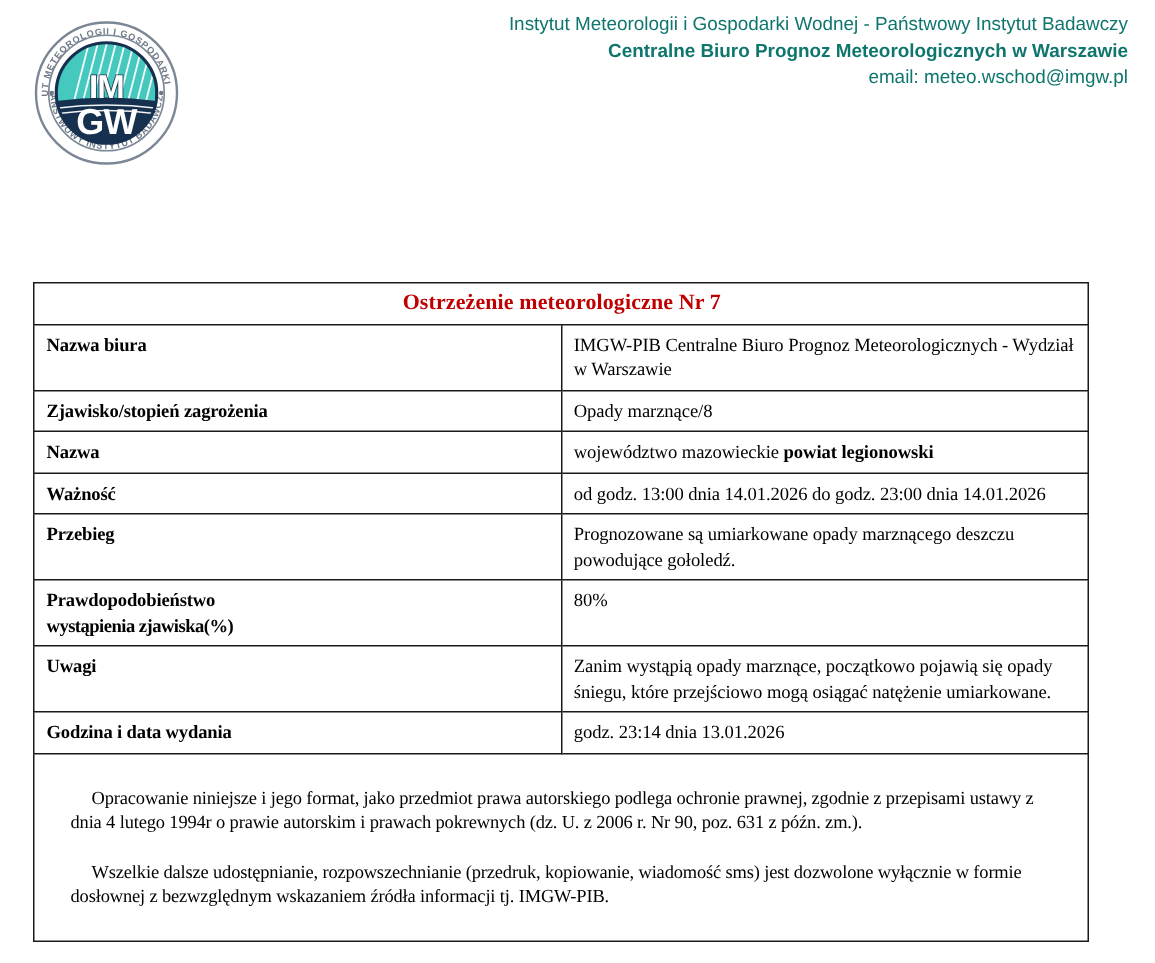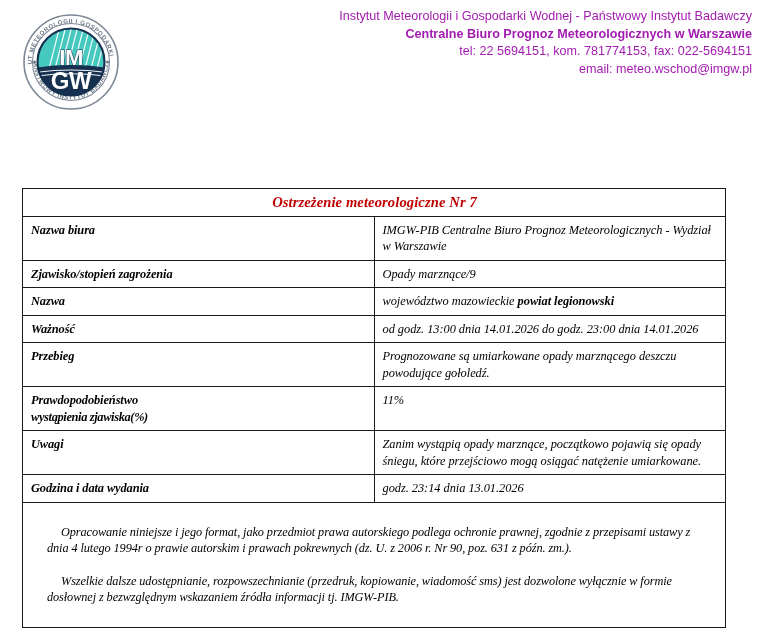--- a/index.html
+++ b/index.html
@@ -30,39 +30,38 @@
     width: 104px;
     height: 104px;
   }
   #header-text {
     position: absolute;
     right: 18px;
     top: 8px;
     width: 560px;
     text-align: right;
     font-family: "Liberation Sans", "DejaVu Sans", sans-serif;
-    color: #a21caf;
+    color: #0f766e;
     font-size: 12.6px;
     line-height: 17.6px;
   }
   #header-text .l1 { font-weight: normal; }
   #header-text .l2 { font-weight: bold; }
   #header-text .ln { font-weight: normal; }
 
   
   #doc-table {
     position: absolute;
     left: 22px;
     top: 188px;
     width: 704px;
     border-collapse: collapse;
     table-layout: fixed;
     font-size: 12.4px;
     color: #000000;
-    font-style: italic;
   }
   #doc-table td {
     border: 1.3px solid #1a1a1a;
     padding: 5px 7px 5px 8px;
     vertical-align: top;
     line-height: 16.5px;
   }
   td.lbl {
     width: 193px;
     font-weight: bold;
@@ -149,59 +148,58 @@
       <circle cx="52" cy="52" r="33.5" fill="none" stroke="#16304f" stroke-width="2.1"></circle>
 
       <text x="52" y="55" text-anchor="middle" font-family="Liberation Sans, sans-serif" font-size="22" font-weight="bold" fill="#ffffff" stroke="#16304f" stroke-width="1.1" paint-order="stroke" letter-spacing="-0.5">IM</text>
       <text x="52" y="79" text-anchor="middle" font-family="Liberation Sans, sans-serif" font-size="24" font-weight="bold" fill="#ffffff" letter-spacing="-0.5">GW</text>
     </svg>
   </div>
 
   <div id="header-text">
     <div class="l1">Instytut Meteorologii i Gospodarki Wodnej - Państwowy Instytut Badawczy</div>
     <div class="l2">Centralne Biuro Prognoz Meteorologicznych w Warszawie</div>
-    <div class="ln">tel: 22 5694151, kom. 781774153, fax: 022-5694151</div>
     <div class="ln">email: meteo.wschod@imgw.pl</div>
   </div>
 </div>
 
 <table id="doc-table">
   <tbody>
     <tr>
       <td class="title-cell" colspan="2">Ostrzeżenie meteorologiczne Nr 7</td>
     </tr>
 
     <tr>
       <td class="lbl">Nazwa biura</td>
       <td class="val">IMGW-PIB Centralne Biuro Prognoz Meteorologicznych - Wydział w Warszawie</td>
     </tr>
 
     <tr>
       <td class="lbl">Zjawisko/stopień zagrożenia</td>
-      <td class="val">Opady marznące/9</td>
+      <td class="val">Opady marznące/8</td>
     </tr>
 
     <tr>
       <td class="lbl">Nazwa</td>
       <td class="val"><span>województwo mazowieckie </span><span class="b">powiat legionowski</span></td>
     </tr>
 
     <tr>
       <td class="lbl">Ważność</td>
       <td class="val">od godz. 13:00 dnia 14.01.2026 do godz. 23:00 dnia 14.01.2026</td>
     </tr>
 
     <tr>
       <td class="lbl">Przebieg</td>
       <td class="val tight">Prognozowane są umiarkowane opady marznącego deszczu powodujące gołoledź.</td>
     </tr>
 
     <tr>
       <td class="lbl"><span>Prawdopodobieństwo</span><br><span class="tight">wystąpienia zjawiska(%)</span></td>
-      <td class="val">11%</td>
+      <td class="val">80%</td>
     </tr>
 
     <tr>
       <td class="lbl">Uwagi</td>
       <td class="val tight">Zanim wystąpią opady marznące, początkowo pojawią się opady śniegu,  które przejściowo  mogą osiągać natężenie umiarkowane.</td>
     </tr>
 
     <tr>
       <td class="lbl">Godzina i data wydania</td>
       <td class="val">godz. 23:14 dnia 13.01.2026</td>

